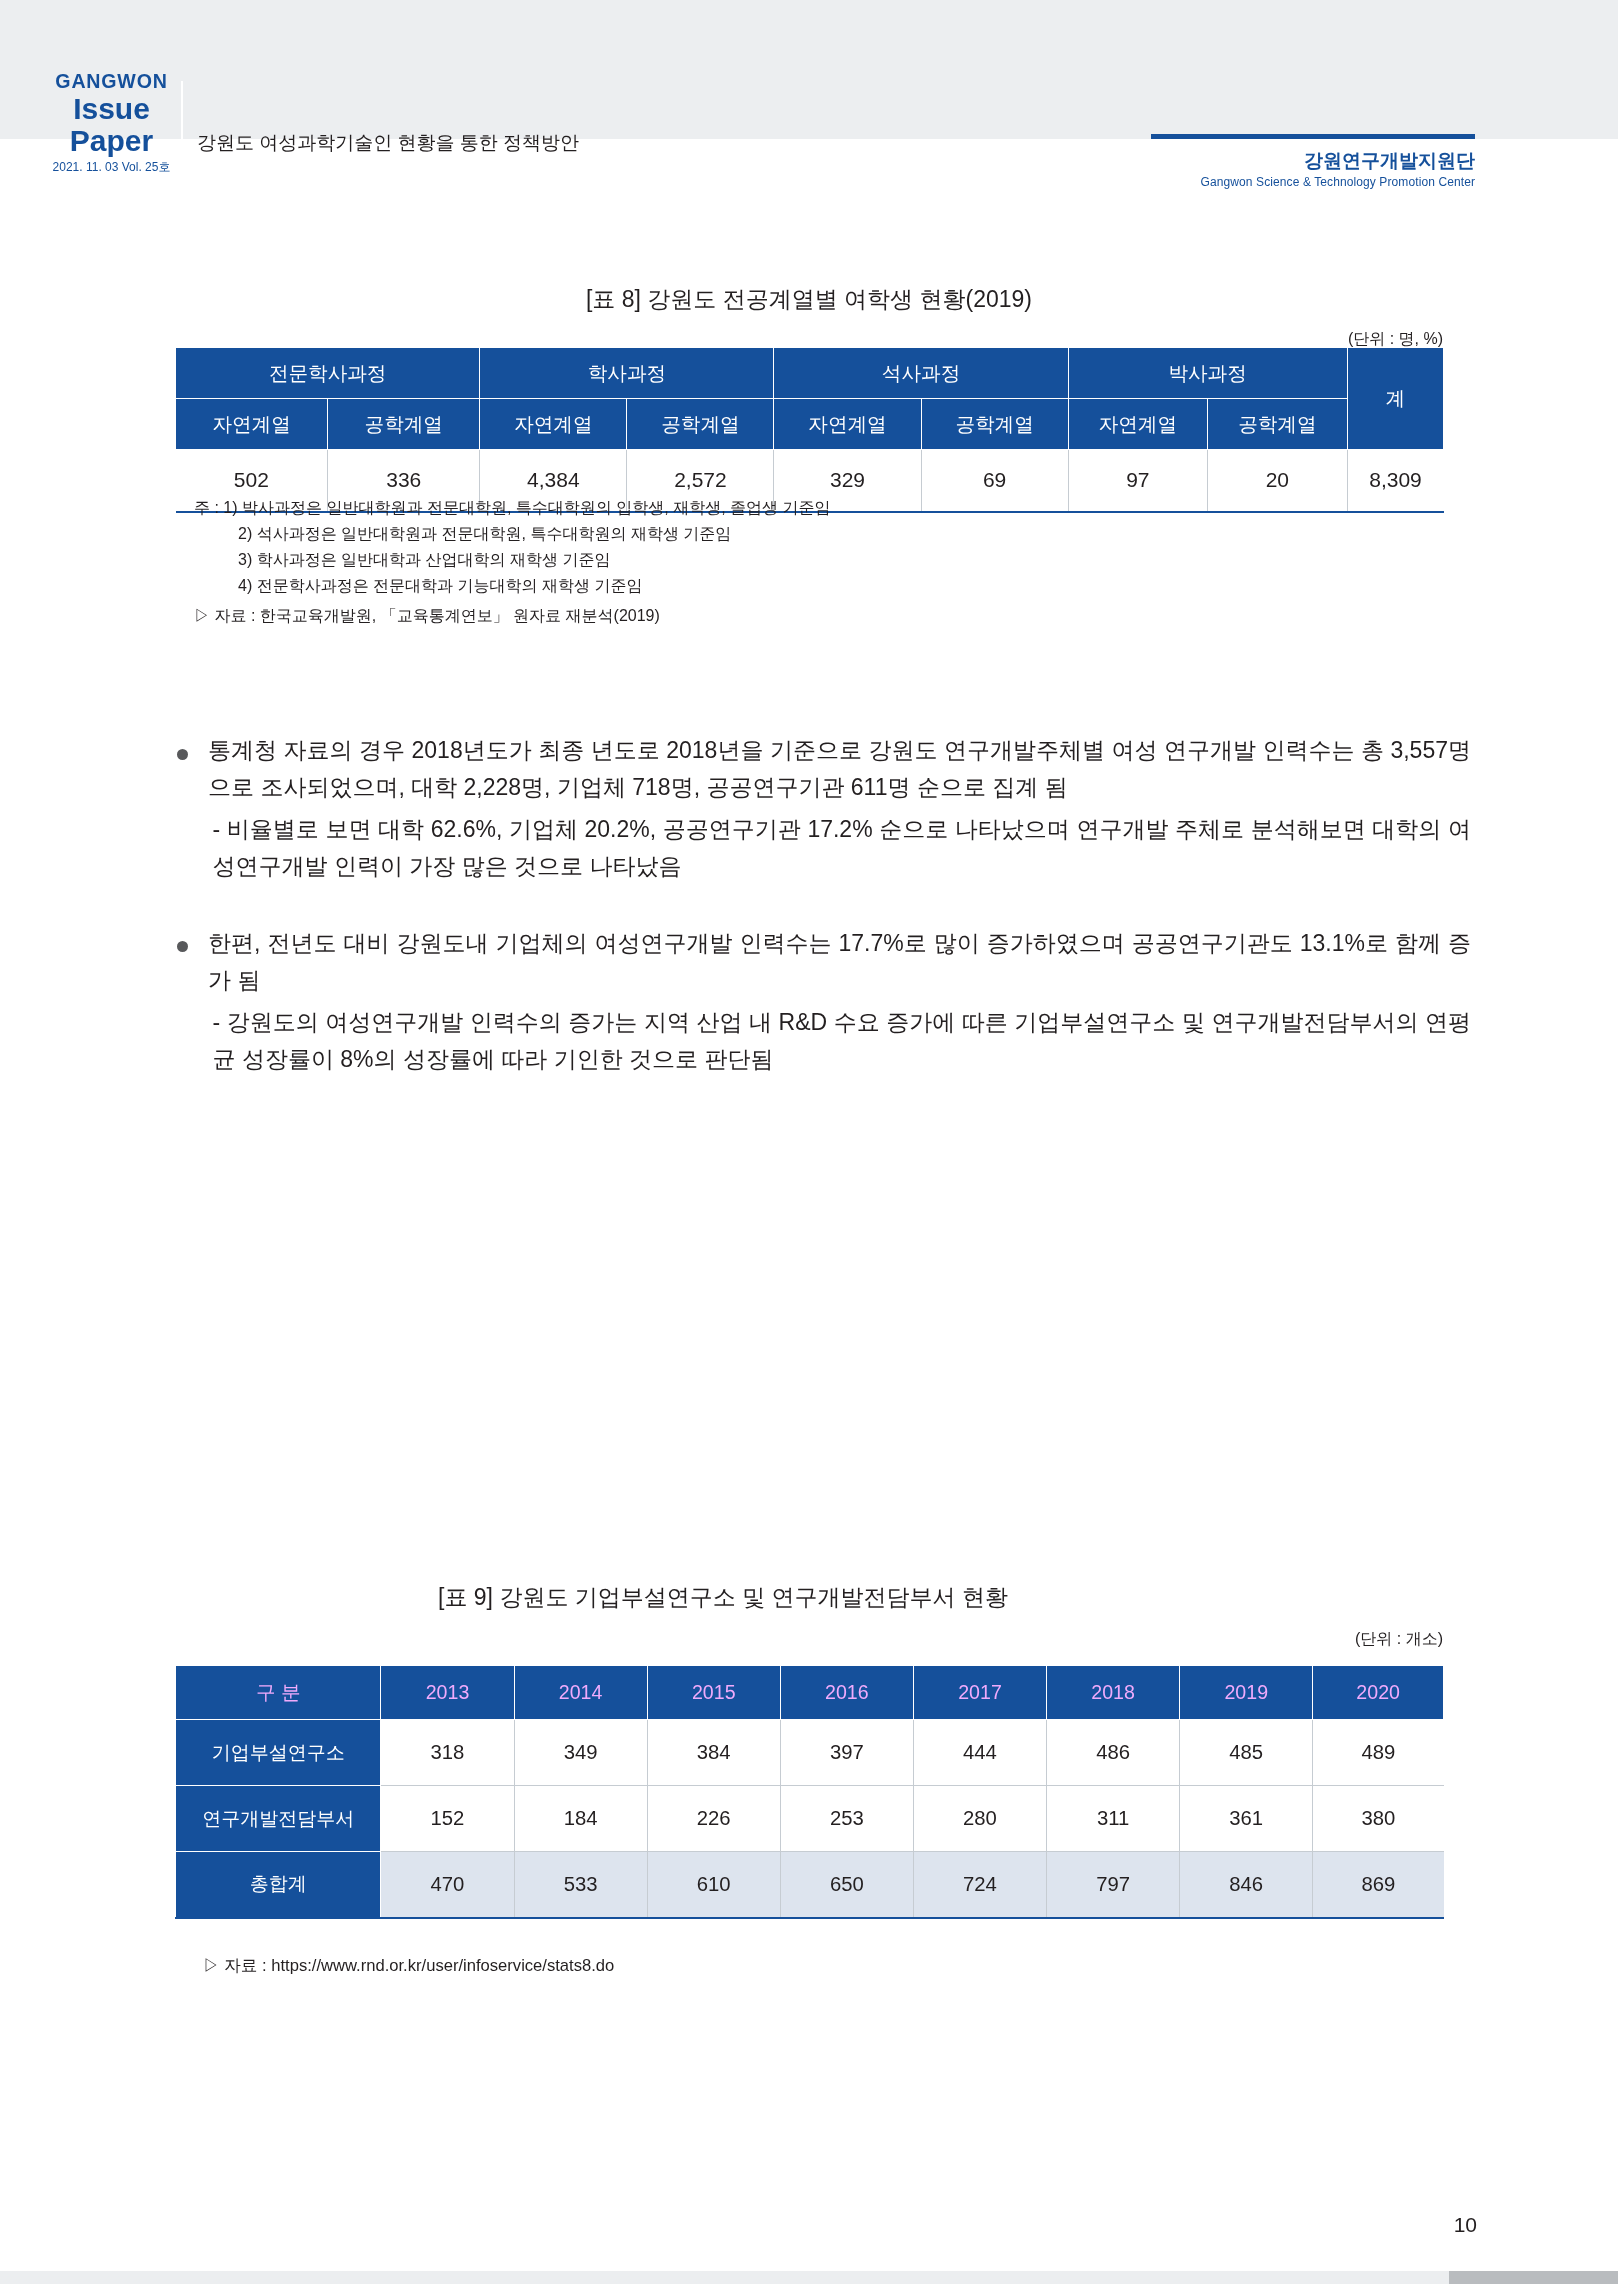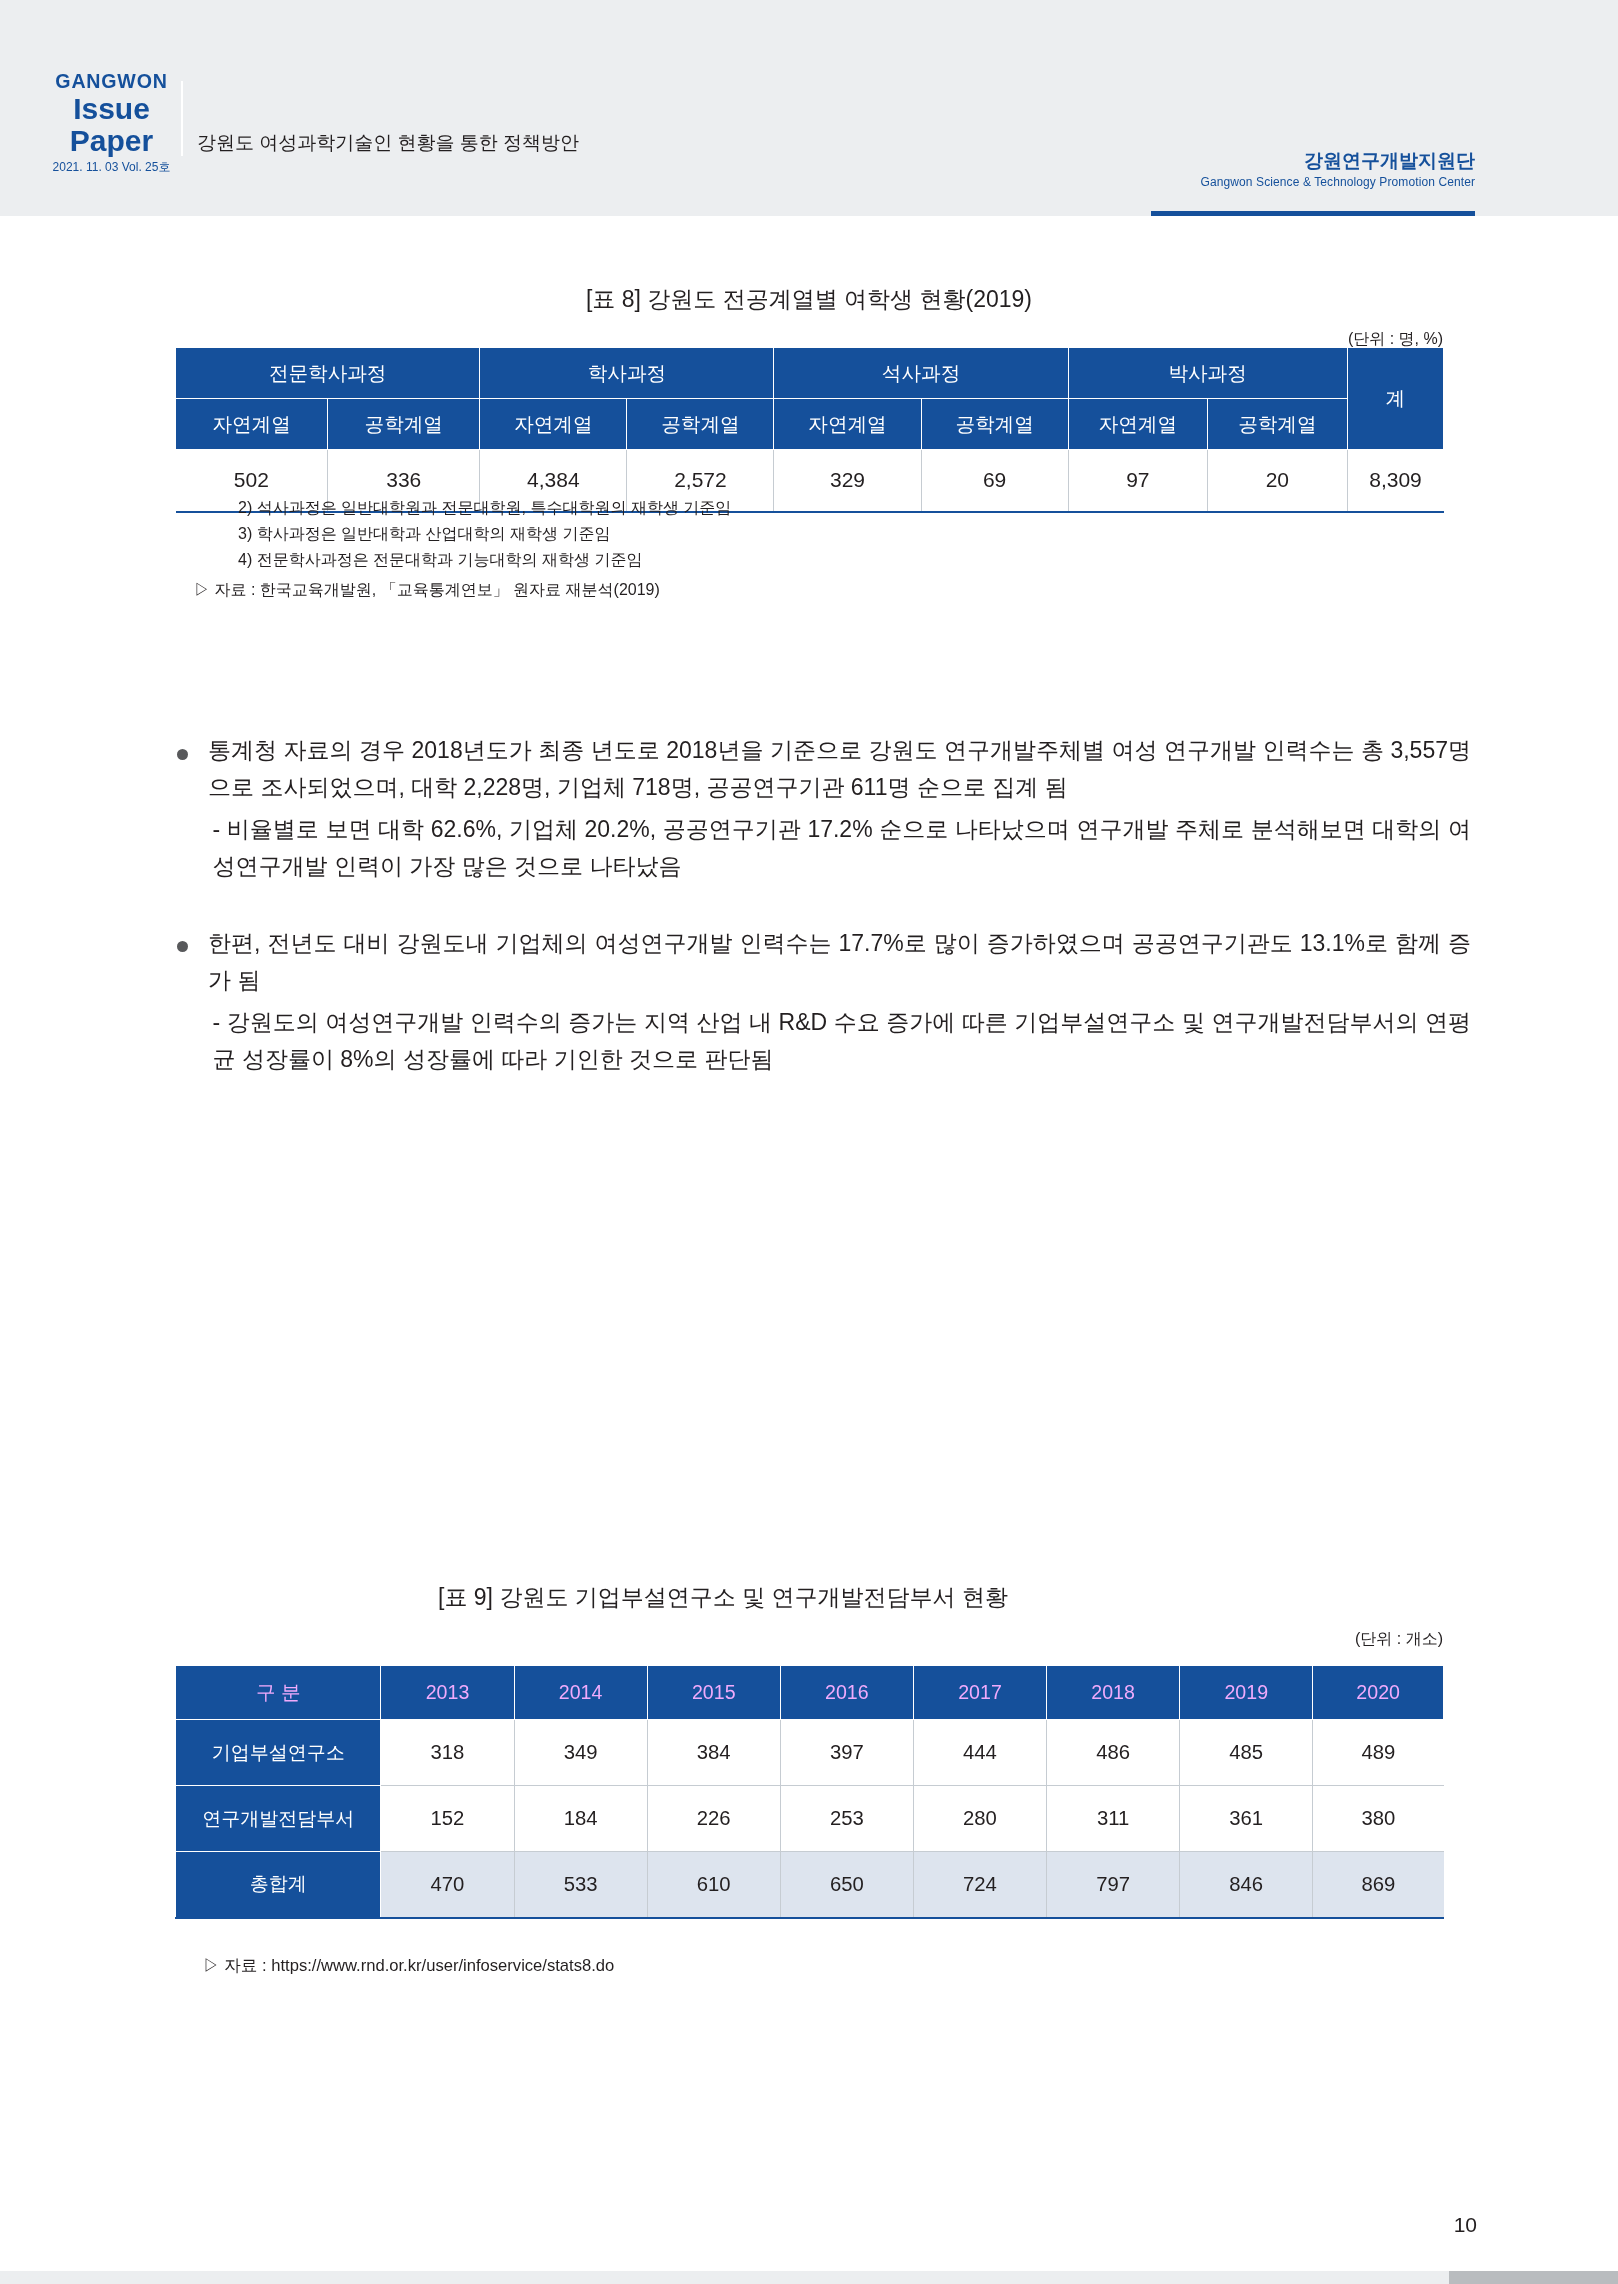--- a/index.html
+++ b/index.html
@@ -12,21 +12,21 @@
     color: #231f20;
     position: relative;
     overflow: hidden;
   }
 
   
   .header {
     position: absolute;
     top: 0; left: 0;
     width: 1618px;
-    height: 216px;
+    height: 139px;
     background: #eceef0;
   }
   .logo-block {
     position: absolute;
     left: 36px; top: 71px;
     width: 151px;
     text-align: center;
     color: #15509b;
     line-height: 1.05;
   }
@@ -328,20 +328,21 @@
           <td class="v">69</td>
           <td class="v">97</td>
           <td class="v">20</td>
           <td class="v">8,309</td>
         </tr>
       </tbody>
     </table>
   </div>
 
   <div class="notes">
+    <div>주 : 1) 박사과정은 일반대학원과 전문대학원, 특수대학원의 입학생, 재학생, 졸업생 기준임</div>
     <div style="padding-left:44px">2) 석사과정은 일반대학원과 전문대학원, 특수대학원의 재학생 기준임</div>
     <div style="padding-left:44px">3) 학사과정은 일반대학과 산업대학의 재학생 기준임</div>
     <div style="padding-left:44px">4) 전문학사과정은 전문대학과 기능대학의 재학생 기준임</div>
     <div class="src">▷ 자료 : 한국교육개발원, 「교육통계연보」 원자료 재분석(2019)</div>
   </div>
 
   <div class="bullets">
     <div class="bullet">
       <p>통계청 자료의 경우 2018년도가 최종 년도로 2018년을 기준으로 강원도 연구개발주체별 여성 연구개발 인력수는 총 3,557명으로 조사되었으며, 대학 2,228명, 기업체 718명, 공공연구기관 611명 순으로 집계 됨</p>
       <p class="sub">- 비율별로 보면 대학 62.6%, 기업체 20.2%, 공공연구기관 17.2% 순으로 나타났으며 연구개발 주체로 분석해보면 대학의 여성연구개발 인력이 가장 많은 것으로 나타났음</p>

